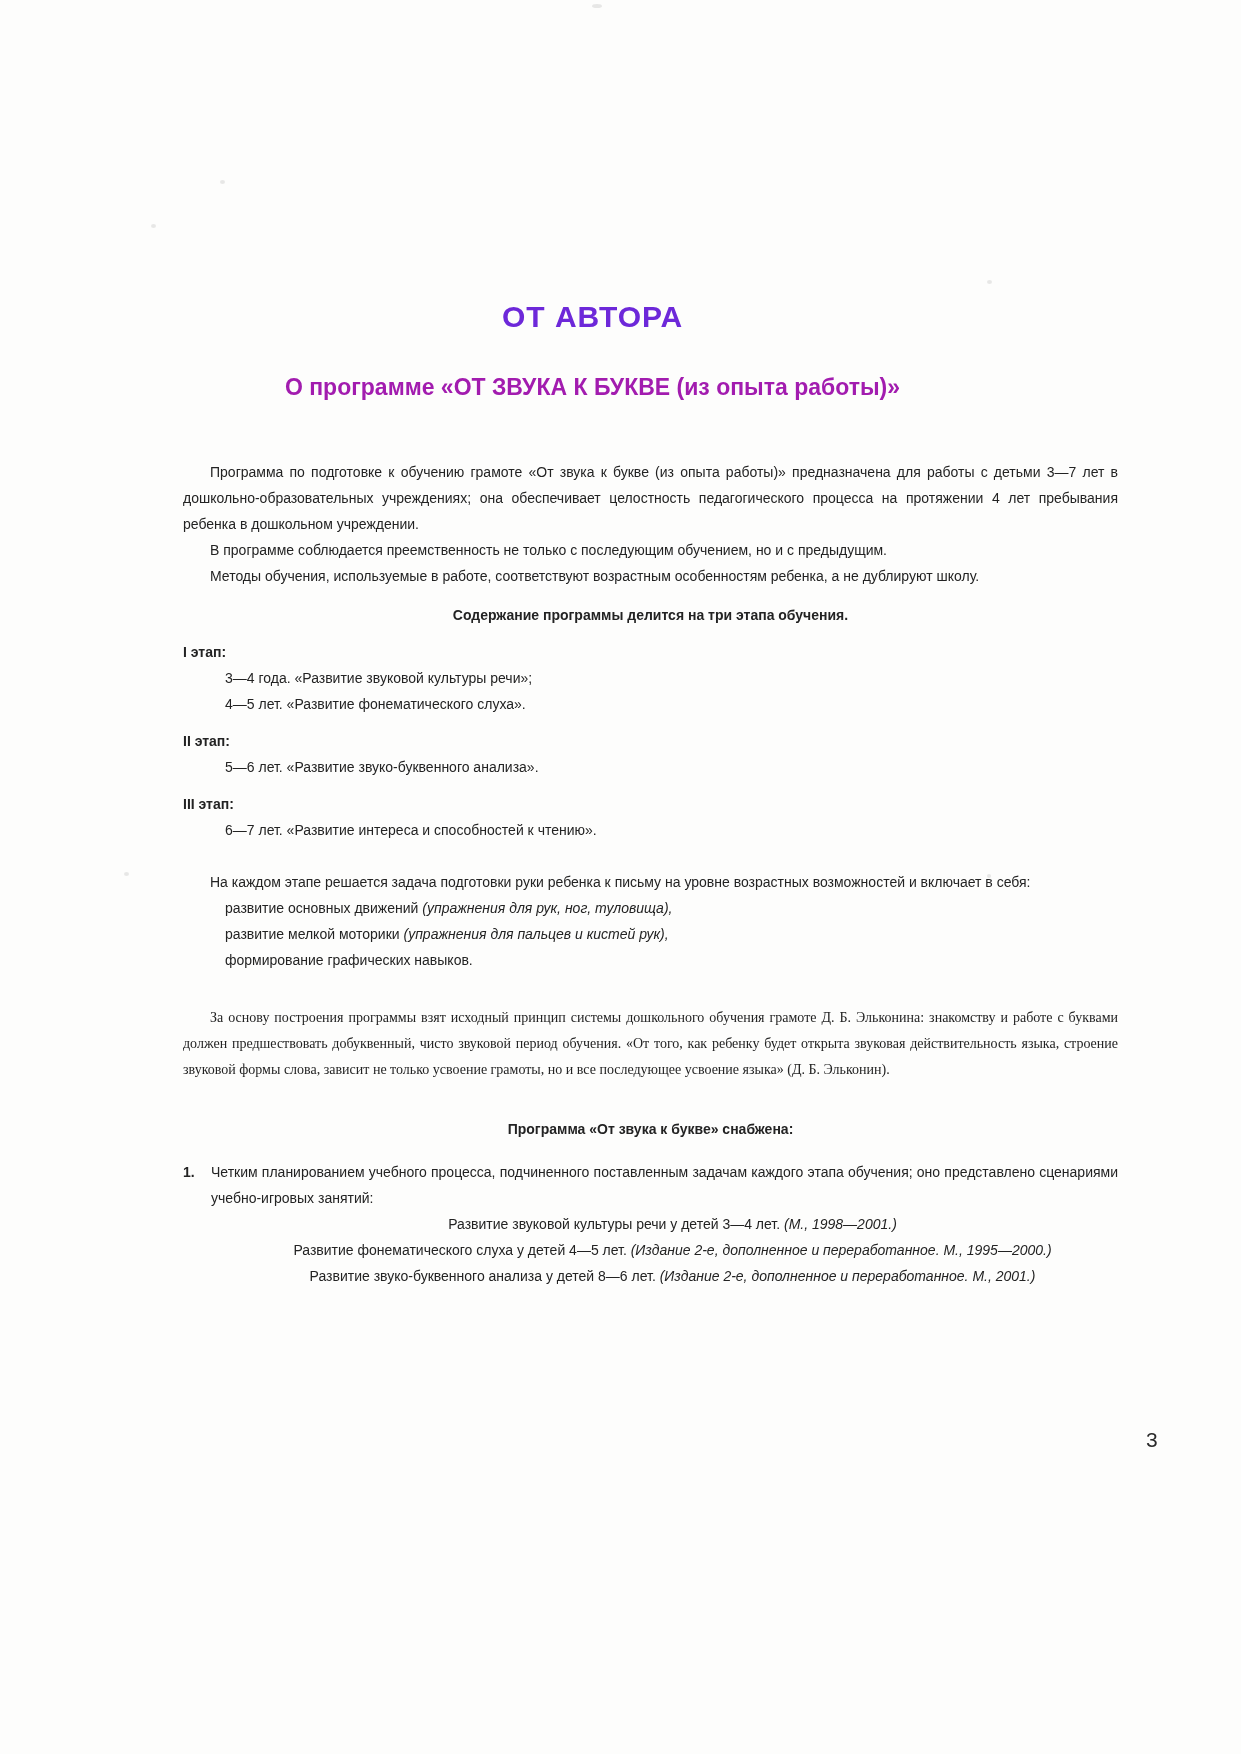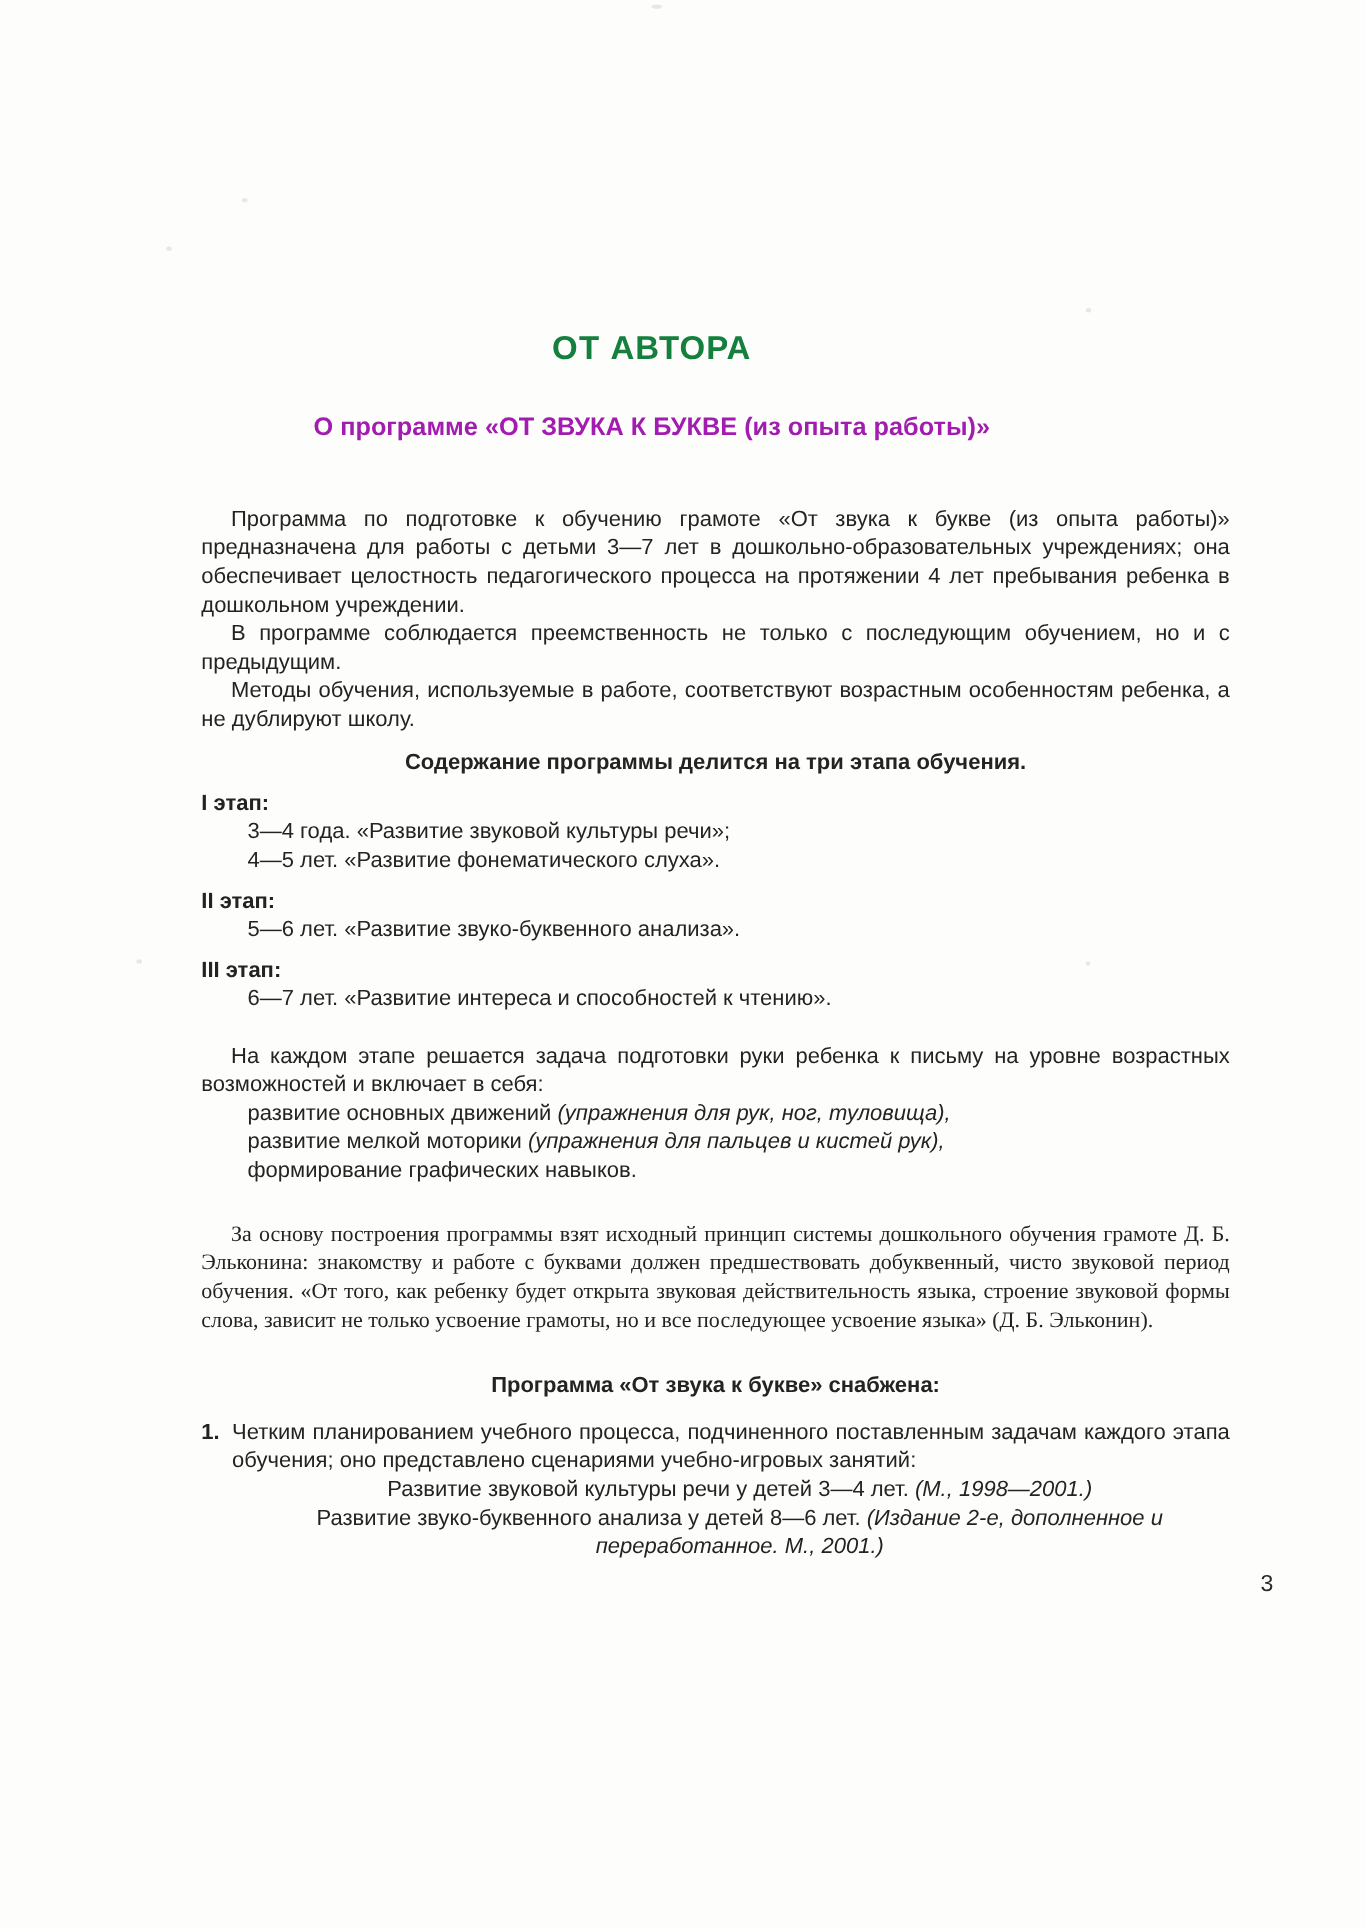--- a/index.html
+++ b/index.html
@@ -14,30 +14,30 @@
   .page {
     position:absolute; inset:0;
     background:#fdfdfc;
   }
   .headers {
     position:absolute; left:125px; top:300px; width:935px;
     text-align:center;
   }
   .doc-title {
     font-size:30px; font-weight:bold; letter-spacing:1px;
-    color:#15803d;
+    color:#6d28d9;
   }
   .doc-subtitle {
     margin-top:40px;
     font-size:23px; font-weight:bold;
     color:#a21caf;
   }
   .body-col {
     position:absolute; left:183px; top:459px; width:935px;
-    font-size:20px; line-height:26px;
+    font-size:14px; line-height:26px;
   }
   .para { margin:0; text-indent:27px; text-align:justify; }
   .section-heading {
     margin:13px 0 0 0; font-weight:bold; text-indent:0; text-align:center;
   }
   .stage-block { margin-top:11px; }
   .stage-label { font-weight:bold; }
   .stage-item { padding-left:42px; }
   .hand-block { margin-top:26px; }
   .hand-item { padding-left:42px; }
@@ -108,20 +108,21 @@
     </div>
 
     <p class="para principle">За основу построения программы взят исходный принцип системы дошкольного обучения грамоте Д. Б. Эльконина: знакомству и работе с буквами должен предшествовать добуквенный, чисто звуковой период обучения. «От того, как ребенку будет открыта звуковая действительность языка, строение звуковой формы слова, зависит не только усвоение грамоты, но и все последующее усвоение языка» (Д. Б. Эльконин).</p>
 
     <p class="section-heading equipped-heading">Программа «От звука к букве» снабжена:</p>
 
     <div class="num-item">
       <span class="num-marker">1.</span>
       <div>Четким планированием учебного процесса, подчиненного поставленным задачам каждого этапа обучения; оно представлено сценариями учебно-игровых занятий:</div>
       <div class="pub-item"><span>Развитие звуковой культуры речи у детей 3—4 лет. </span><span class="italic">(М., 1998—2001.)</span></div>
+      <div class="pub-item"><span>Развитие фонематического слуха у детей 4—5 лет. </span><span class="italic">(Издание 2-е, дополненное и переработанное. М., 1995—2000.)</span></div>
       <div class="pub-item"><span>Развитие звуко-буквенного анализа у детей 8—6 лет. </span><span class="italic">(Издание 2-е, дополненное и переработанное. М., 2001.)</span></div>
     </div>
 
   </div>
 
   <div class="page-number">3</div>
 
 </div>
 
 </body></html>

